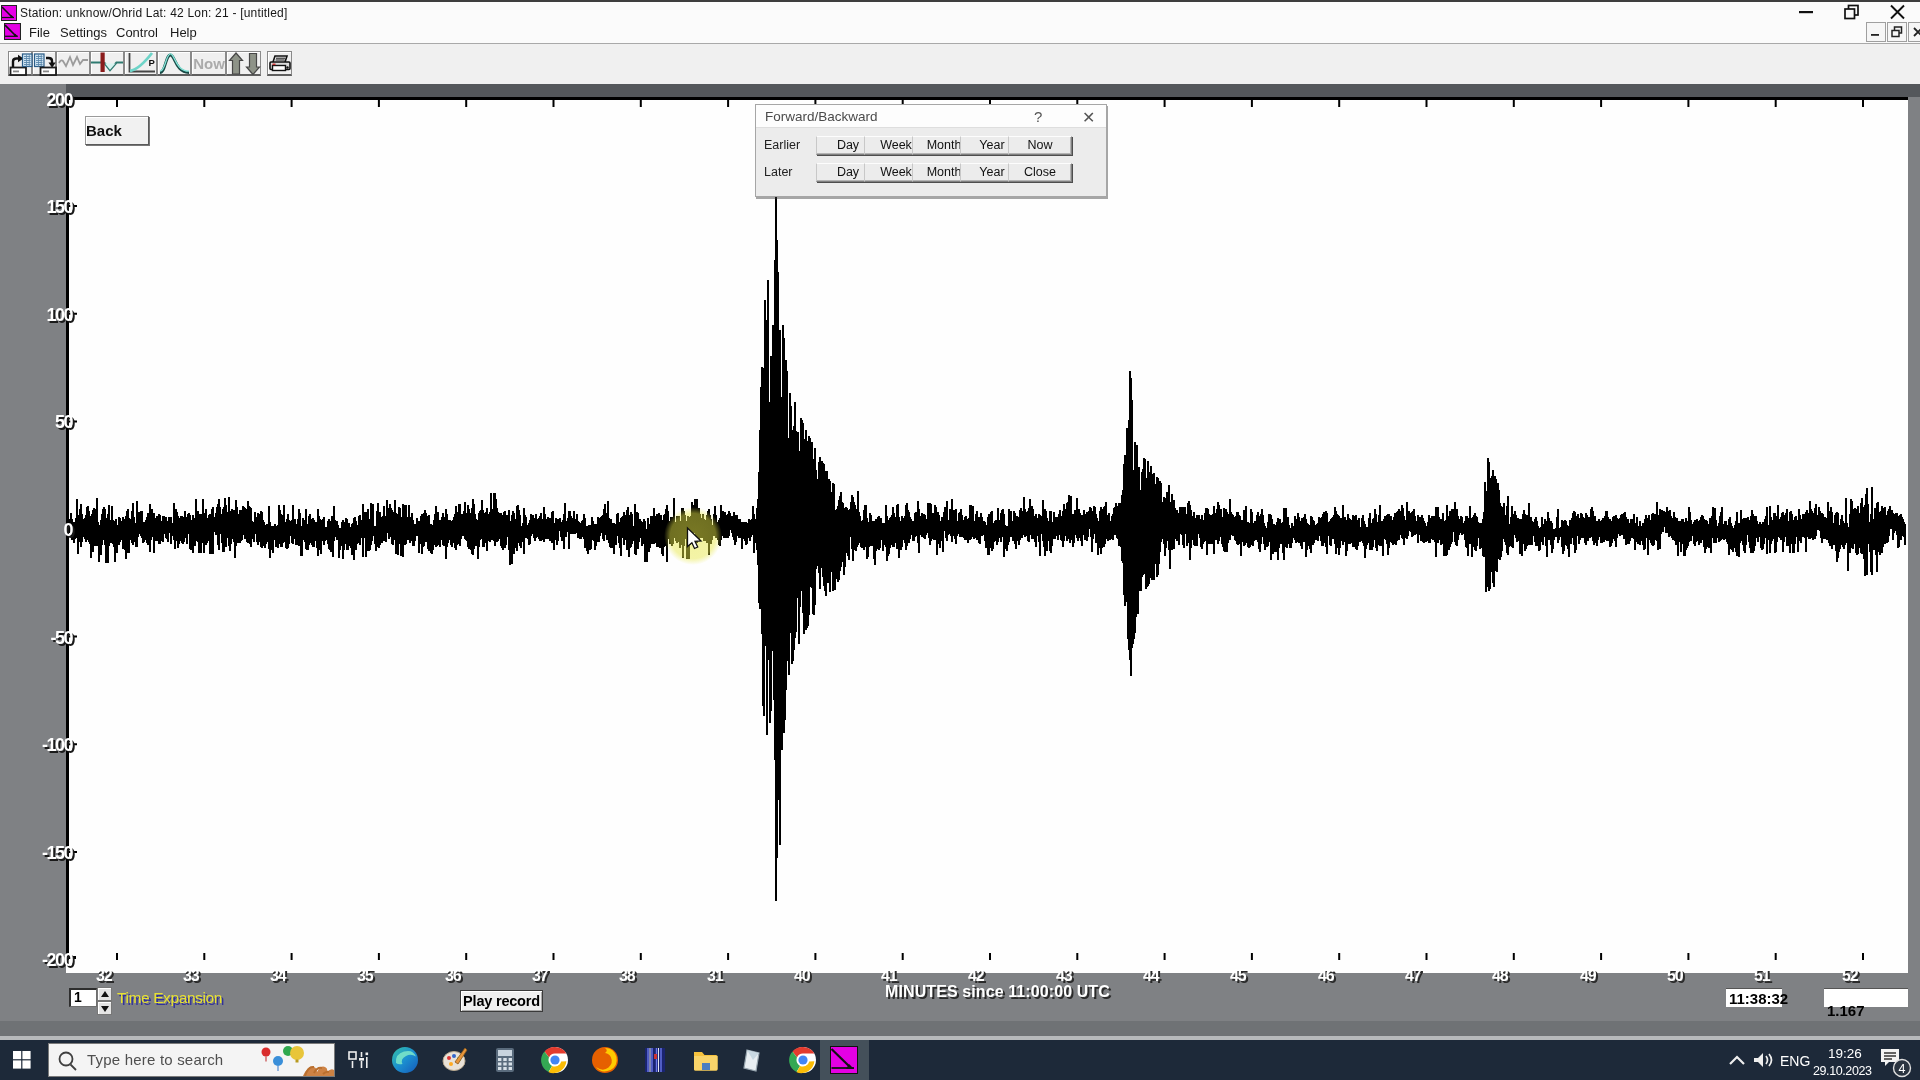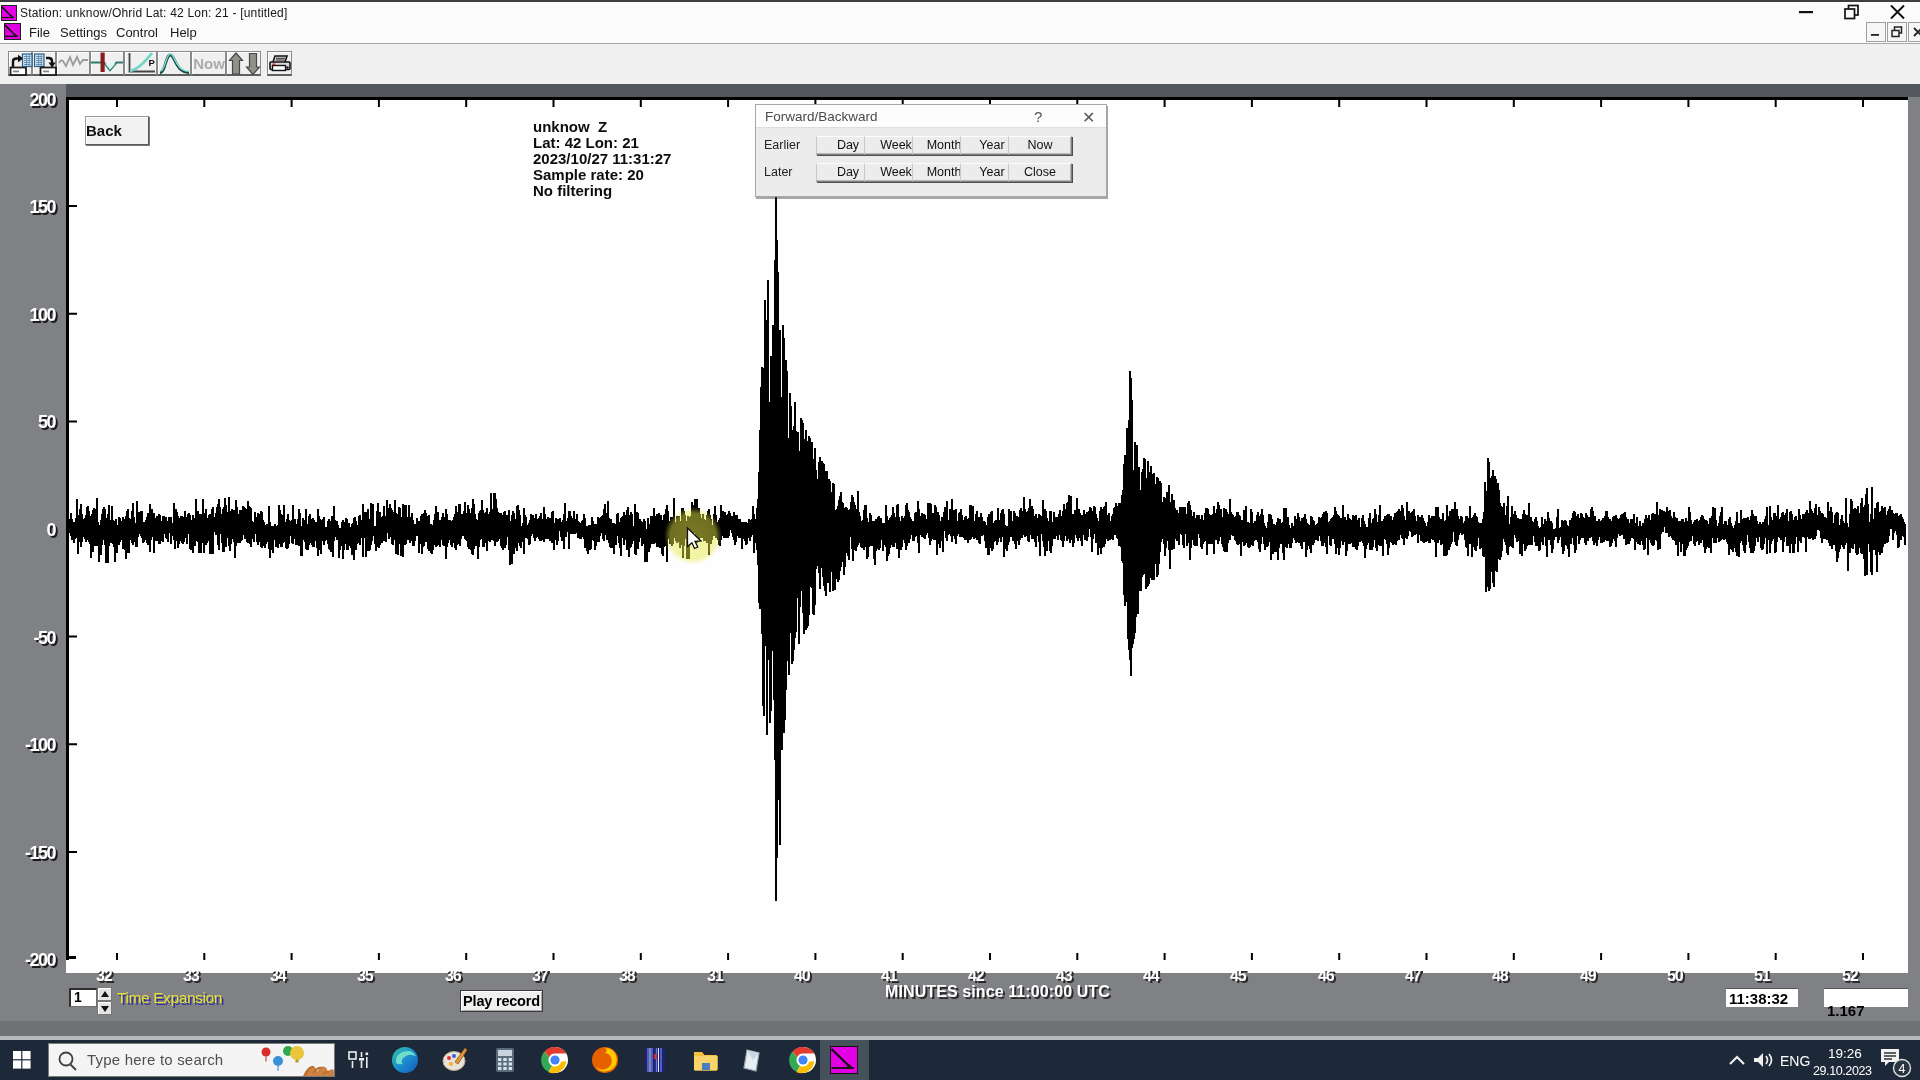--- a/index.html
+++ b/index.html
@@ -6,39 +6,39 @@
 .abs{position:absolute}
 #titlebar{left:0;top:0;width:1920px;height:21px;background:#fbfbfb;border-top:2px solid #3e3e3e}
 #title-txt{transform:translateZ(0);left:20px;top:4px;font-size:12px;color:#161616;letter-spacing:0.2px}
 #menubar{left:0;top:21px;width:1920px;height:23px;background:#fbfbfb;border-bottom:1px solid #a9a9a9}
 .menu-item{transform:translateZ(0);top:4px;font-size:13px;color:#1a1a1a}
 #toolbar{left:0;top:44px;width:1920px;height:40px;background:#f0f0f0}
 .tbtn{position:absolute;top:7px;height:25px;background:#f0f0f0;border:1px solid #8a8a8a;border-bottom:2px solid #5f5f5f;box-shadow:inset 1px 1px 0 #fff}
 #workspace{left:0;top:84px;width:1920px;height:952px;background:#7f8184}
 #darkband{left:66px;top:0;width:1854px;height:13px;background:#54575b}
 #band2{left:0;top:937px;width:1920px;height:15px;background:#6f7275}
-.ylab{position:absolute;transform:translateZ(0);width:55px;text-align:right;font-size:18px;font-weight:bold;color:#fff;letter-spacing:-1.5px;text-shadow:2px 2px 0 #1a1a1a}
+.ylab{position:absolute;transform:translateZ(0);width:72px;text-align:right;font-size:18px;font-weight:bold;color:#fff;letter-spacing:-1.5px;text-shadow:2px 2px 0 #1a1a1a}
 .xlab{position:absolute;transform:translateZ(0);width:40px;text-align:left;font-size:16px;font-weight:bold;color:#fff;letter-spacing:-1.2px;text-shadow:2px 2px 0 #2a2a2a}
 #minutes{transform:translateZ(0);left:885px;top:899px;font-size:16px;font-weight:bold;color:#fff;letter-spacing:0.1px;text-shadow:2px 2px 0 #2a2a2a}
 #backbtn{transform:translateZ(0);left:85px;top:32px;width:64px;height:29px;background:#f1f1f1;border:1px solid #9a9a9a;border-right:1px solid #5a5a5a;border-bottom:1px solid #5a5a5a;box-shadow:1px 1px 0 #777,inset 1px 1px 0 #fff;font-size:15px;font-weight:bold;text-align:left;line-height:27px;color:#111}
 #info{transform:translateZ(0);left:533px;top:35px;font-size:15px;font-weight:bold;color:#0d0d0d;line-height:16px;letter-spacing:0px;white-space:pre}
 #dlg{transform:translateZ(0);left:755px;top:20px;width:352px;height:93px;background:#ececec;border:1px solid #a6a6a6;box-shadow:1px 2px 0 rgba(60,60,60,.45)}
 #dlg-title{position:absolute;left:0;top:0;width:100%;height:23px;background:#fdfdfd;border-bottom:1px solid #dedede}
 #dlg-title span{transform:translateZ(0);position:absolute;left:9px;top:4px;font-size:13.5px;color:#4a4a4a}
 #dlg-q{position:absolute;left:278px;top:3px;font-size:15px;color:#555}
 #dlg-x{position:absolute;left:326px;top:3px;font-size:16px;color:#555}
 .dlab{transform:translateZ(0);position:absolute;font-size:12.5px;color:#222}
 .dbtn{transform:translateZ(0);position:absolute;width:64px;height:19px;background:#ececec;border:1px solid #808080;border-top:1px solid #fdfdfd;border-left:1px solid #c8c8c8;box-shadow:1px 1px 0 #4e4e4e,inset -1px -1px 0 #b4b4b4;font-size:12.5px;color:#111;text-align:center;line-height:17px}
 #spinbox{transform:translateZ(0);left:69px;top:904px;width:28px;height:19px;background:#fff;border:1px solid #6e6e6e;border-top:2px solid #2e2e2e;border-left:2px solid #2e2e2e;font-size:14px;font-weight:bold;color:#000;padding-left:3px;line-height:15px}
 .spbtn{position:absolute;left:97px;width:15px;height:14px;background:#e4e4e4;border:1px solid #777;box-shadow:inset 1px 1px 0 #fff}
 .tri-up{width:0;height:0;border-left:4px solid transparent;border-right:4px solid transparent;border-bottom:6px solid #111;margin:3px auto 0}
 .tri-dn{width:0;height:0;border-left:4px solid transparent;border-right:4px solid transparent;border-top:6px solid #111;margin:4px auto 0}
 #texp{transform:translateZ(0);left:117px;top:904.5px;font-size:15.5px;font-weight:normal;color:#e8e232;letter-spacing:-0.4px;text-shadow:2px 2px 0 #31319a}
 #playrec{transform:translateZ(0);left:460px;top:906px;white-space:nowrap;width:83px;height:22px;background:#efefef;border:1px solid #3a3a3a;box-shadow:inset 1px 1px 0 #fff,inset -1px -1px 0 #aaa;font-size:14.5px;font-weight:bold;color:#000;text-align:center;line-height:20px;letter-spacing:-0.2px}
-#tbox1{transform:translateZ(0);left:1726px;top:904px;width:72px;height:19px;background:#fff;border-top:1px solid #555;font-size:15px;font-weight:bold;padding:1px 0 0 3px}
+#tbox1{transform:translateZ(0);left:1726px;top:904px;width:56px;height:19px;background:#fff;border-top:1px solid #555;font-size:15px;font-weight:bold;padding:1px 0 0 3px}
 #tbox2{transform:translateZ(0);left:1824px;top:904px;width:84px;height:19px;background:#fff;border-top:1px solid #555;font-size:15px;font-weight:bold;padding:13px 0 0 3px}
 #taskbar{left:0;top:1040px;width:1920px;height:40px;background:#1d2939}
 #tbtopline{left:0;top:1036px;width:1920px;height:4px;background:#b7b9bb}
 #searchbox{left:48px;top:1043px;width:287px;height:34px;background:#f4f4f4;border:1px solid #7a7a7a;overflow:hidden}
 #searchtxt{transform:translateZ(0);position:absolute;left:38px;top:7px;font-size:15px;color:#4f4f4f;letter-spacing:0.2px}
 #appslot{left:820px;top:1040px;width:49px;height:40px;background:#44505a}
 .trtxt{transform:translateZ(0);position:absolute;color:#fff;font-size:13.5px}
 </style></head><body>
 <div id="titlebar" class="abs">
     <svg class="abs" style="left:1px;top:3px" width="16" height="16" viewBox="0 0 16 16">
@@ -194,25 +194,20 @@
     <div class="xlab" style="left:1230px;top:883px">45</div>
     <div class="xlab" style="left:1318px;top:883px">46</div>
     <div class="xlab" style="left:1405px;top:883px">47</div>
     <div class="xlab" style="left:1492px;top:883px">48</div>
     <div class="xlab" style="left:1580px;top:883px">49</div>
     <div class="xlab" style="left:1667px;top:883px">50</div>
     <div class="xlab" style="left:1754px;top:883px">51</div>
     <div class="xlab" style="left:1842px;top:883px">52</div>
     <div id="minutes" class="abs">MINUTES since 11:00:00 UTC</div>
     <div id="backbtn" class="abs">Back</div>
-    <div id="info" class="abs">unknow  Z
-Lat: 42 Lon: 21
-2023/10/27 11:31:27
-Sample rate: 20
-No filtering</div>
     <div id="dlg" class="abs">
       <div id="dlg-title">
         <span>Forward/Backward</span>
         <div id="dlg-q">?</div>
         <div id="dlg-x">✕</div>
       </div>
       <div class="dlab" style="left:8px;top:33px">Earlier</div>
       <div class="dlab" style="left:8px;top:60px">Later</div>
       <div class="dbtn" style="left:60px;top:31px">Day</div>
       <div class="dbtn" style="left:108px;top:31px">Week</div>

